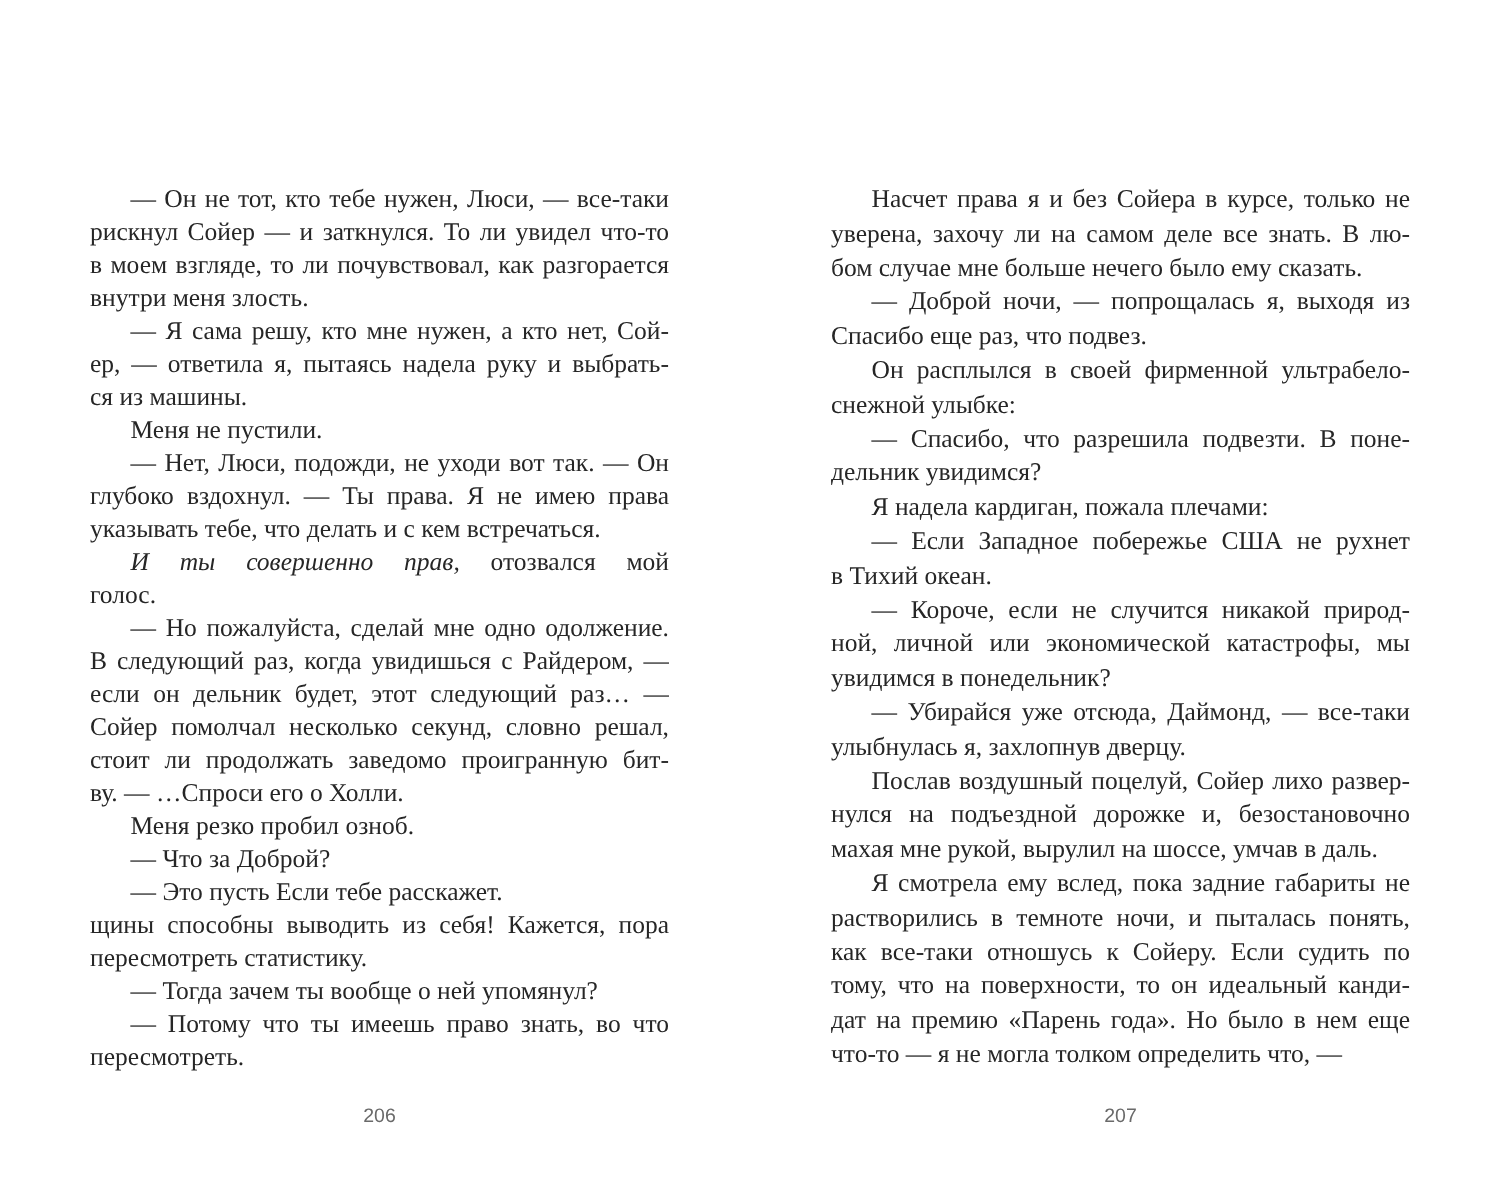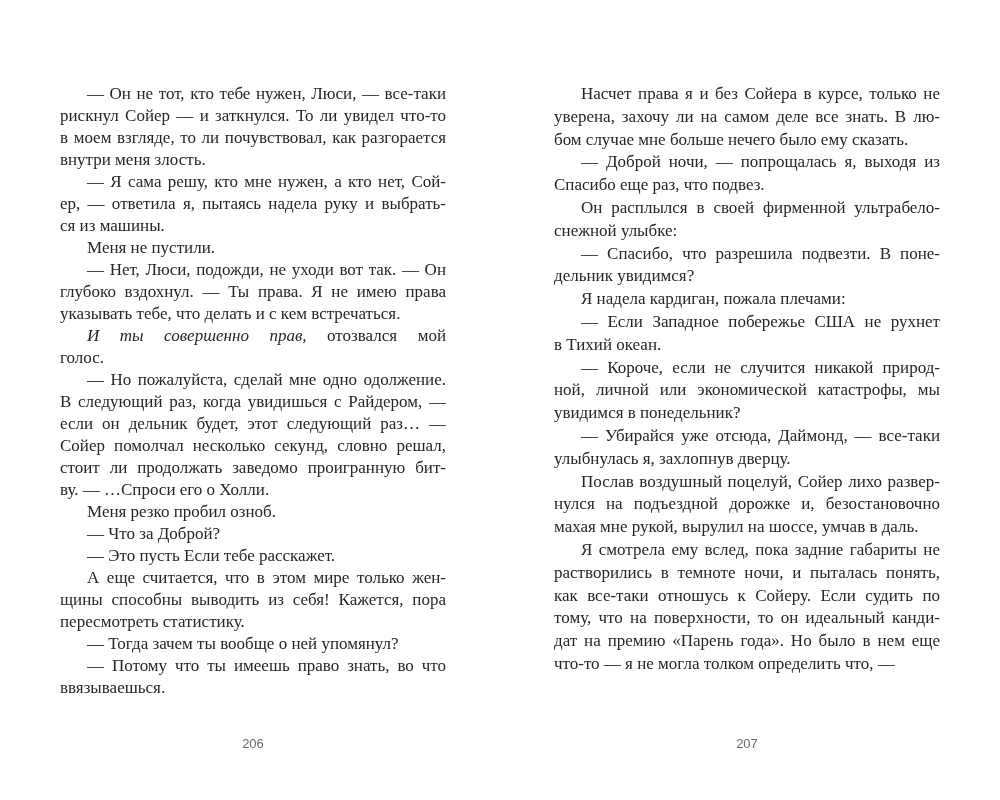--- a/index.html
+++ b/index.html
@@ -15,21 +15,21 @@
     overflow:hidden;
   }
   .spread{position:relative;width:1000px;height:800px;}
   .page{
     position:absolute;top:83px;width:386px;
     color:var(--text);
     font-size:17px;
   }
   .page-left{left:60px;--lh:22px;}
   .page-right{left:554px;--lh:22.8px;}
-  .page-text{width:100%;}
+  .page-text{width:100%;margin-top:39px;}
   .line{
     line-height:var(--lh);
     height:var(--lh);
     text-align:justify;
     text-align-last:justify;
     overflow:hidden;
   }
   .line.end{
     text-align-last:left;
   }
@@ -71,26 +71,25 @@
         <div class="line end"><span>голос.</span></div>
         <div class="line first"><span>— Но пожалуйста, сделай мне одно одолжение.</span></div>
         <div class="line"><span>В следующий раз, когда увидишься с Райдером, —</span></div>
         <div class="line"><span>если он дельник будет, этот следующий раз… —</span></div>
         <div class="line"><span>Сойер помолчал несколько секунд, словно решал,</span></div>
         <div class="line"><span>стоит ли продолжать заведомо проигранную бит-</span></div>
         <div class="line end"><span>ву. — …Спроси его о Холли.</span></div>
         <div class="line first end"><span>Меня резко пробил озноб.</span></div>
         <div class="line first end"><span>— Что за Доброй?</span></div>
         <div class="line first end"><span>— Это пусть Если тебе расскажет.</span></div>
-        <div class="line first"><span>А еще считается, что в этом мире только жен-</span></div>
         <div class="line"><span>щины способны выводить из себя! Кажется, пора</span></div>
         <div class="line end"><span>пересмотреть статистику.</span></div>
         <div class="line first end"><span>— Тогда зачем ты вообще о ней упомянул?</span></div>
         <div class="line first"><span>— Потому что ты имеешь право знать, во что</span></div>
-        <div class="line end"><span>ввязываешься.</span></div>
+        <div class="line end"><span>пересмотреть.</span></div>
       </div>
   </div>
 
   <div class="page page-right">
     <div class="page-text">
         <div class="line first"><span>Насчет права я и без Сойера в курсе, только не</span></div>
         <div class="line"><span>уверена, захочу ли на самом деле все знать. В лю-</span></div>
         <div class="line end"><span>бом случае мне больше нечего было ему сказать.</span></div>
         <div class="line first"><span>— Доброй ночи, — попрощалась я, выходя из</span></div>
         <div class="line end"><span>Спасибо еще раз, что подвез.</span></div>

